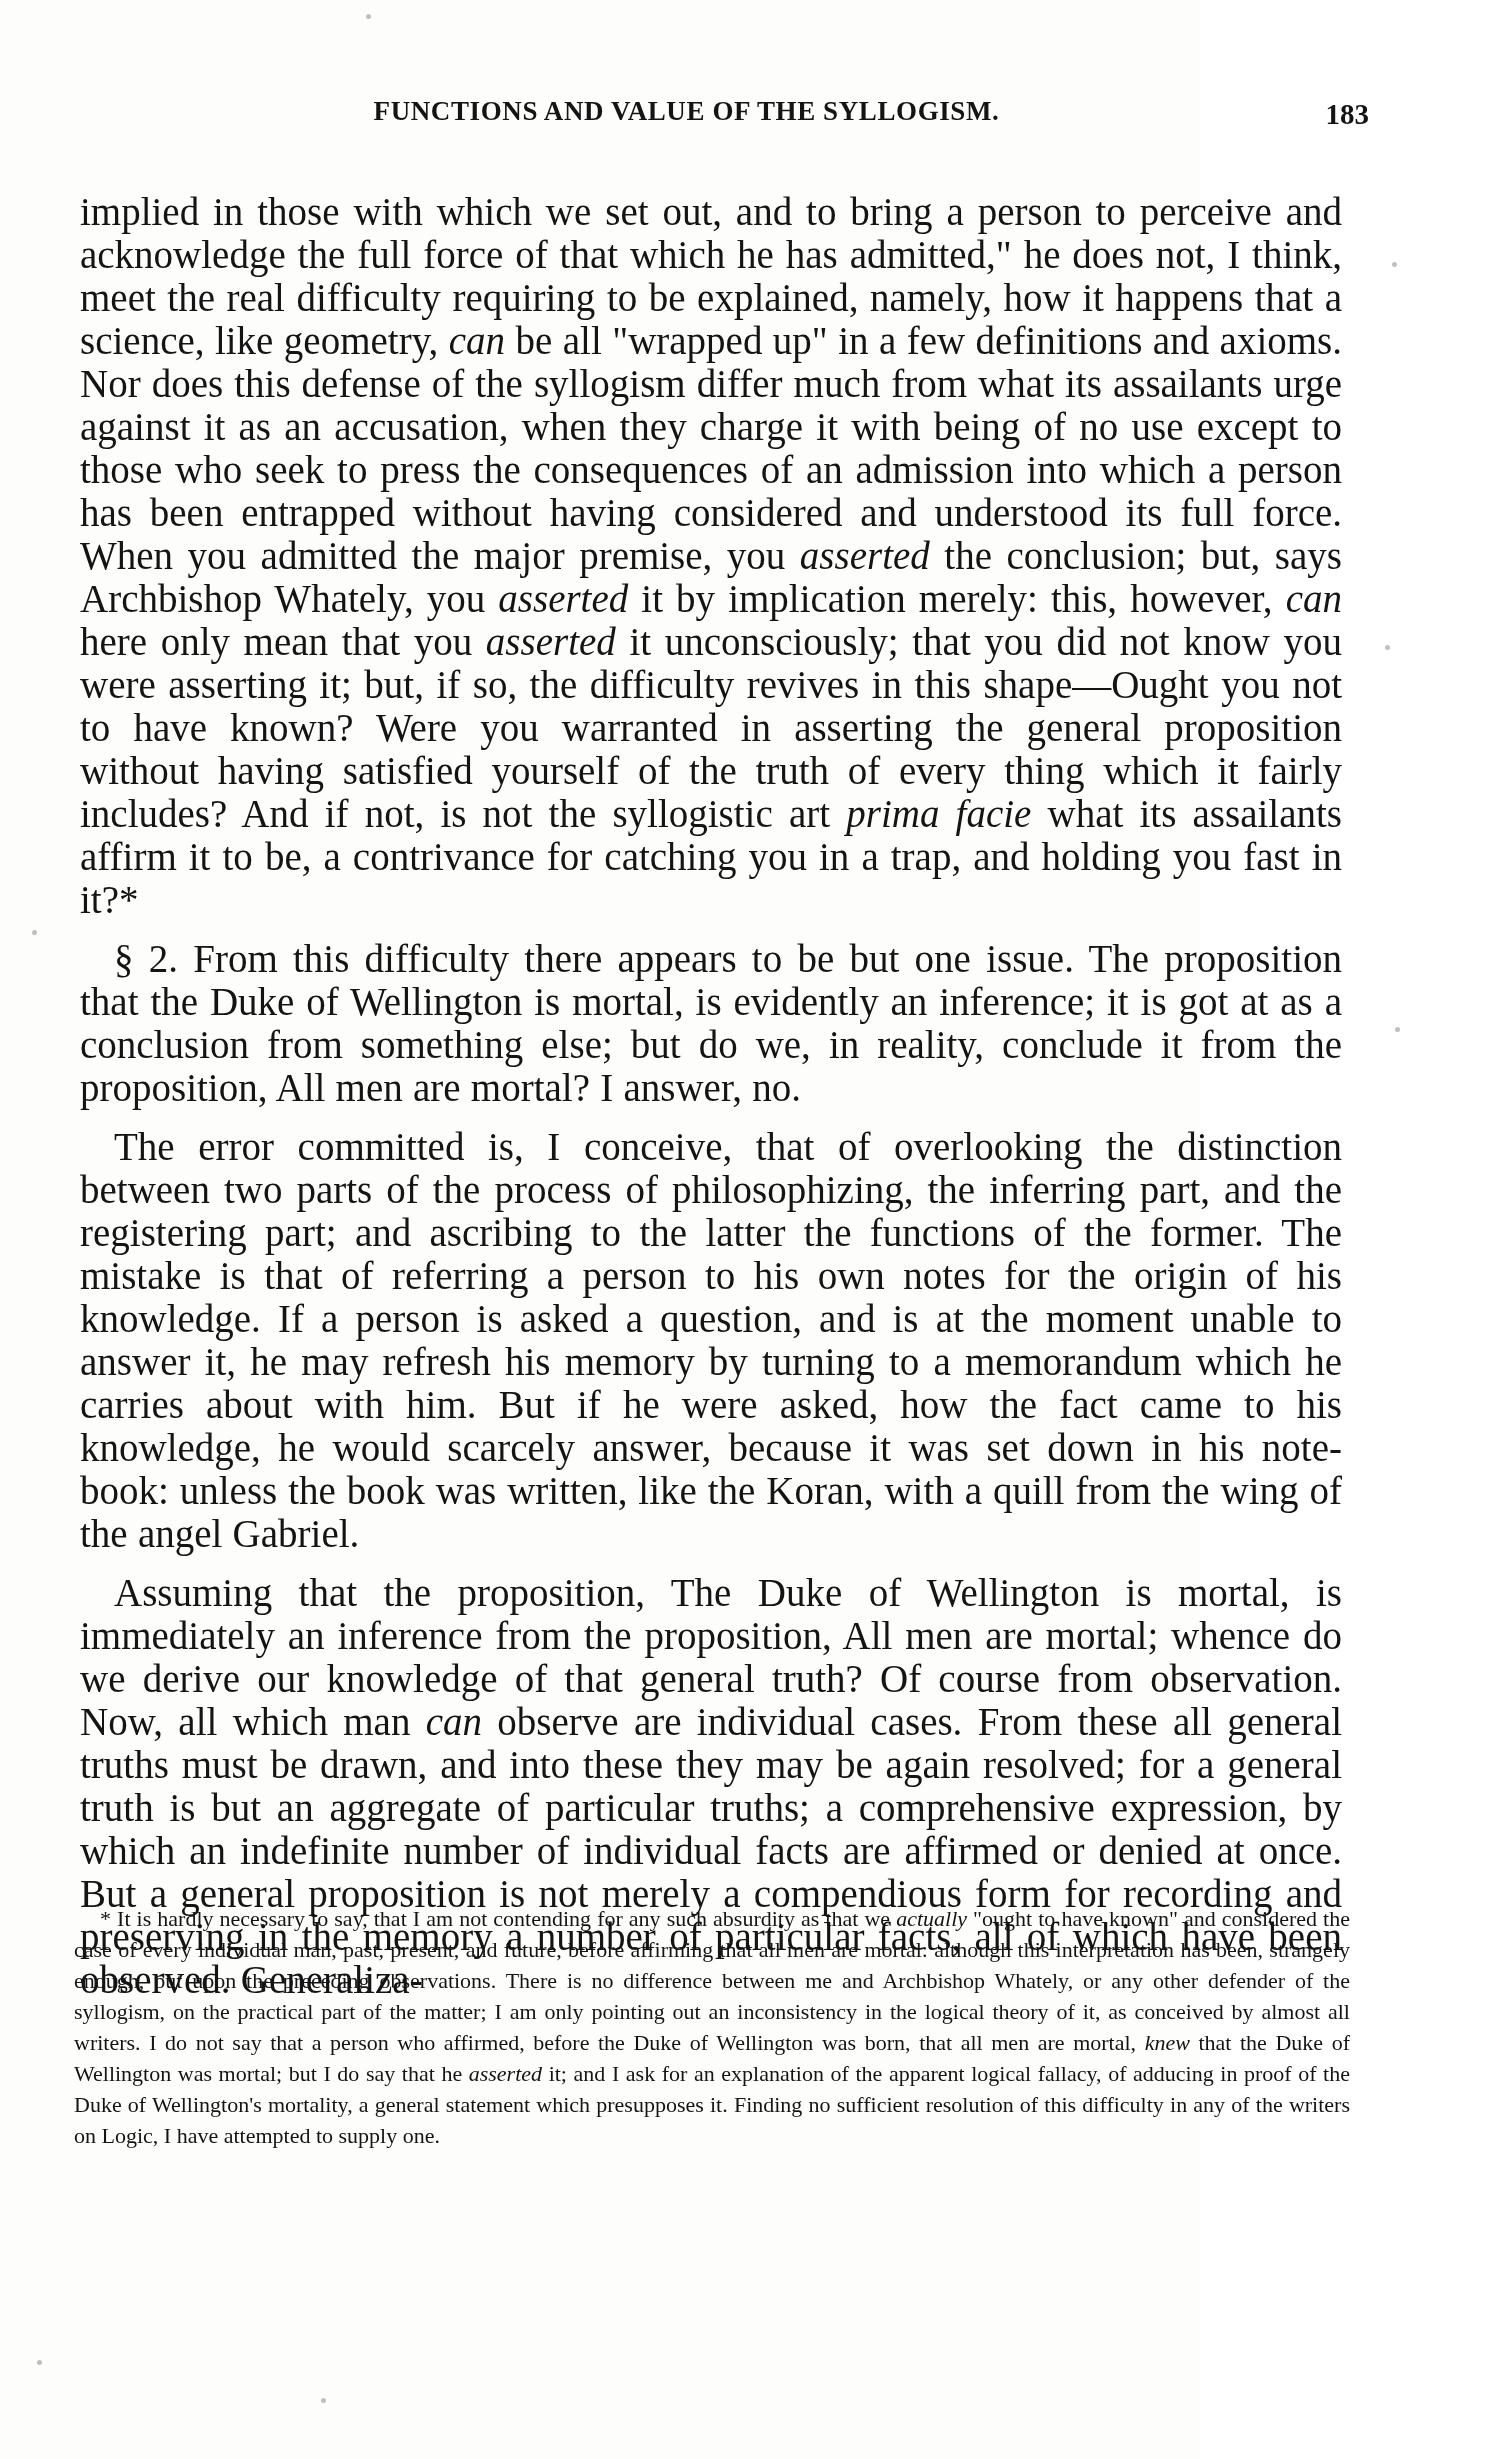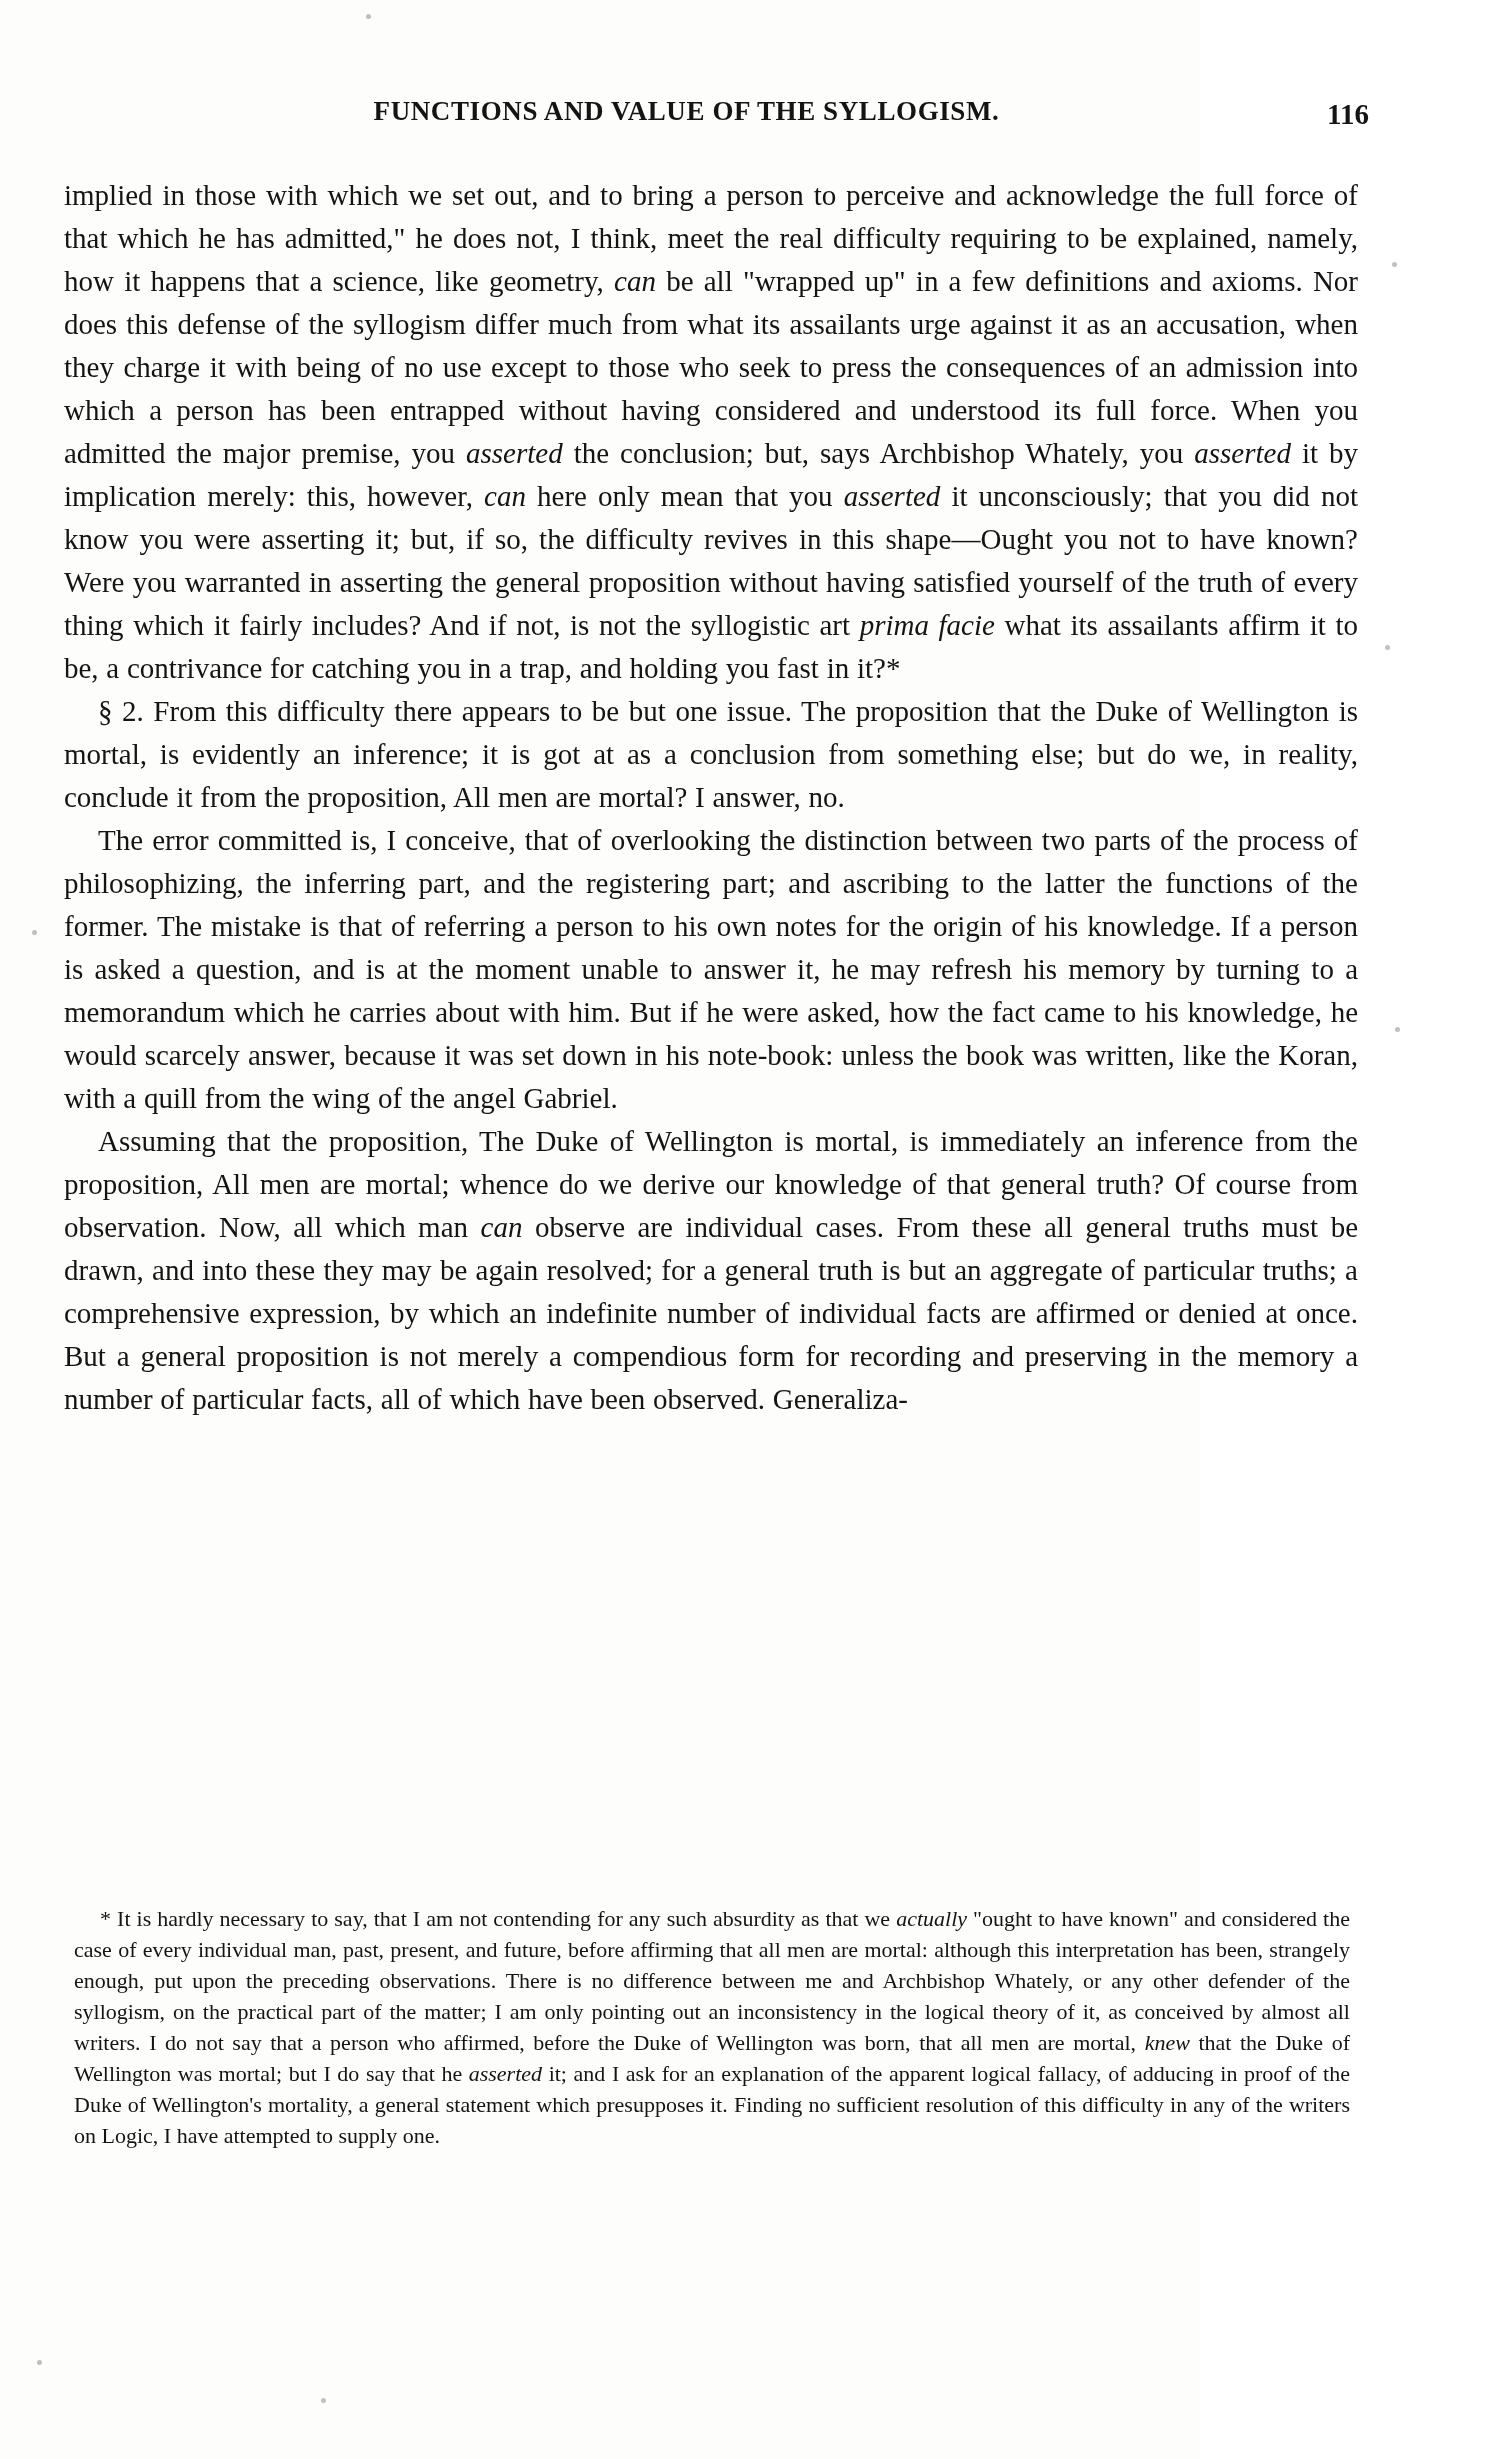--- a/index.html
+++ b/index.html
@@ -48,22 +48,22 @@
     font-weight: 700;
   }
   
   .body-block {
     position: absolute;
     top: 174px;
     left: 64px;
     width: 1294px;
   }
   p.para {
-    margin: 0;
-    font-size: 29px;
+    margin: 16px;
+    font-size: 39px;
     line-height: 43px;
     text-align: justify;
     text-align-last: left;
     word-spacing: 0.5px;
   }
   p.para + p.para {
     margin-top: 0px;
   }
   .indent {
     text-indent: 34px;
@@ -108,21 +108,21 @@
   <div class="speck" style="left:366px;top:14px;width:5px;height:5px;"></div>
   <div class="speck" style="left:1392px;top:262px;width:5px;height:5px;"></div>
   <div class="speck" style="left:1385px;top:645px;width:5px;height:5px;"></div>
   <div class="speck" style="left:32px;top:930px;width:5px;height:5px;"></div>
   <div class="speck" style="left:1395px;top:1027px;width:5px;height:5px;"></div>
   <div class="speck" style="left:37px;top:2360px;width:5px;height:5px;"></div>
   <div class="speck" style="left:321px;top:2398px;width:5px;height:5px;"></div>
 
   <div class="header">
     <div class="header-title">FUNCTIONS AND VALUE OF THE SYLLOGISM.</div>
-    <div class="page-number">116</div>
+    <div class="page-number">183</div>
   </div>
 
   <div class="body-block">
     <p class="para">implied in those with which we set out, and to bring a person to perceive and acknowledge the full force of that which he has admitted," he does not, I think, meet the real difficulty requiring to be explained, namely, how it happens that a science, like geometry, <em>can</em> be all "wrapped up" in a few definitions and axioms.   Nor does this defense of the syllogism differ much from what its assailants urge against it as an accusation, when they charge it with being of no use except to those who seek to press the consequences of an admission into which a person has been entrapped without having considered and understood its full force.   When you admitted the major premise, you <em>asserted</em> the conclusion; but, says Archbishop Whately, you <em>asserted</em> it by implication merely: this, however, <em>can</em> here only mean that you <em>asserted</em> it unconsciously; that you did not know you were asserting it; but, if so, the difficulty revives in this shape—Ought you not to have known?   Were you warranted in asserting the general proposition without having satisfied yourself of the truth of every thing which it fairly includes?   And if not, is not the syllogistic art <em>prima facie</em> what its assailants affirm it to be, a contrivance for catching you in a trap, and holding you fast in it?*</p>
     <p class="para indent">§ 2. From this difficulty there appears to be but one issue.   The proposition that the Duke of Wellington is mortal, is evidently an inference; it is got at as a conclusion from something else; but do we, in reality, conclude it from the proposition, All men are mortal?   I answer, no.</p>
     <p class="para indent">The error committed is, I conceive, that of overlooking the distinction between two parts of the process of philosophizing, the inferring part, and the registering part; and ascribing to the latter the functions of the former. The mistake is that of referring a person to his own notes for the origin of his knowledge.   If a person is asked a question, and is at the moment unable to answer it, he may refresh his memory by turning to a memorandum which he carries about with him.   But if he were asked, how the fact came to his knowledge, he would scarcely answer, because it was set down in his note-book: unless the book was written, like the Koran, with a quill from the wing of the angel Gabriel.</p>
     <p class="para indent">Assuming that the proposition, The Duke of Wellington is mortal, is immediately an inference from the proposition, All men are mortal; whence do we derive our knowledge of that general truth?   Of course from observation.   Now, all which man <em>can</em> observe are individual cases.   From these all general truths must be drawn, and into these they may be again resolved; for a general truth is but an aggregate of particular truths; a comprehensive expression, by which an indefinite number of individual facts are affirmed or denied at once.   But a general proposition is not merely a compendious form for recording and preserving in the memory a number of particular facts, all of which have been observed.   Generaliza-</p>
   </div>
 
   <div class="footnote-rule"></div>

